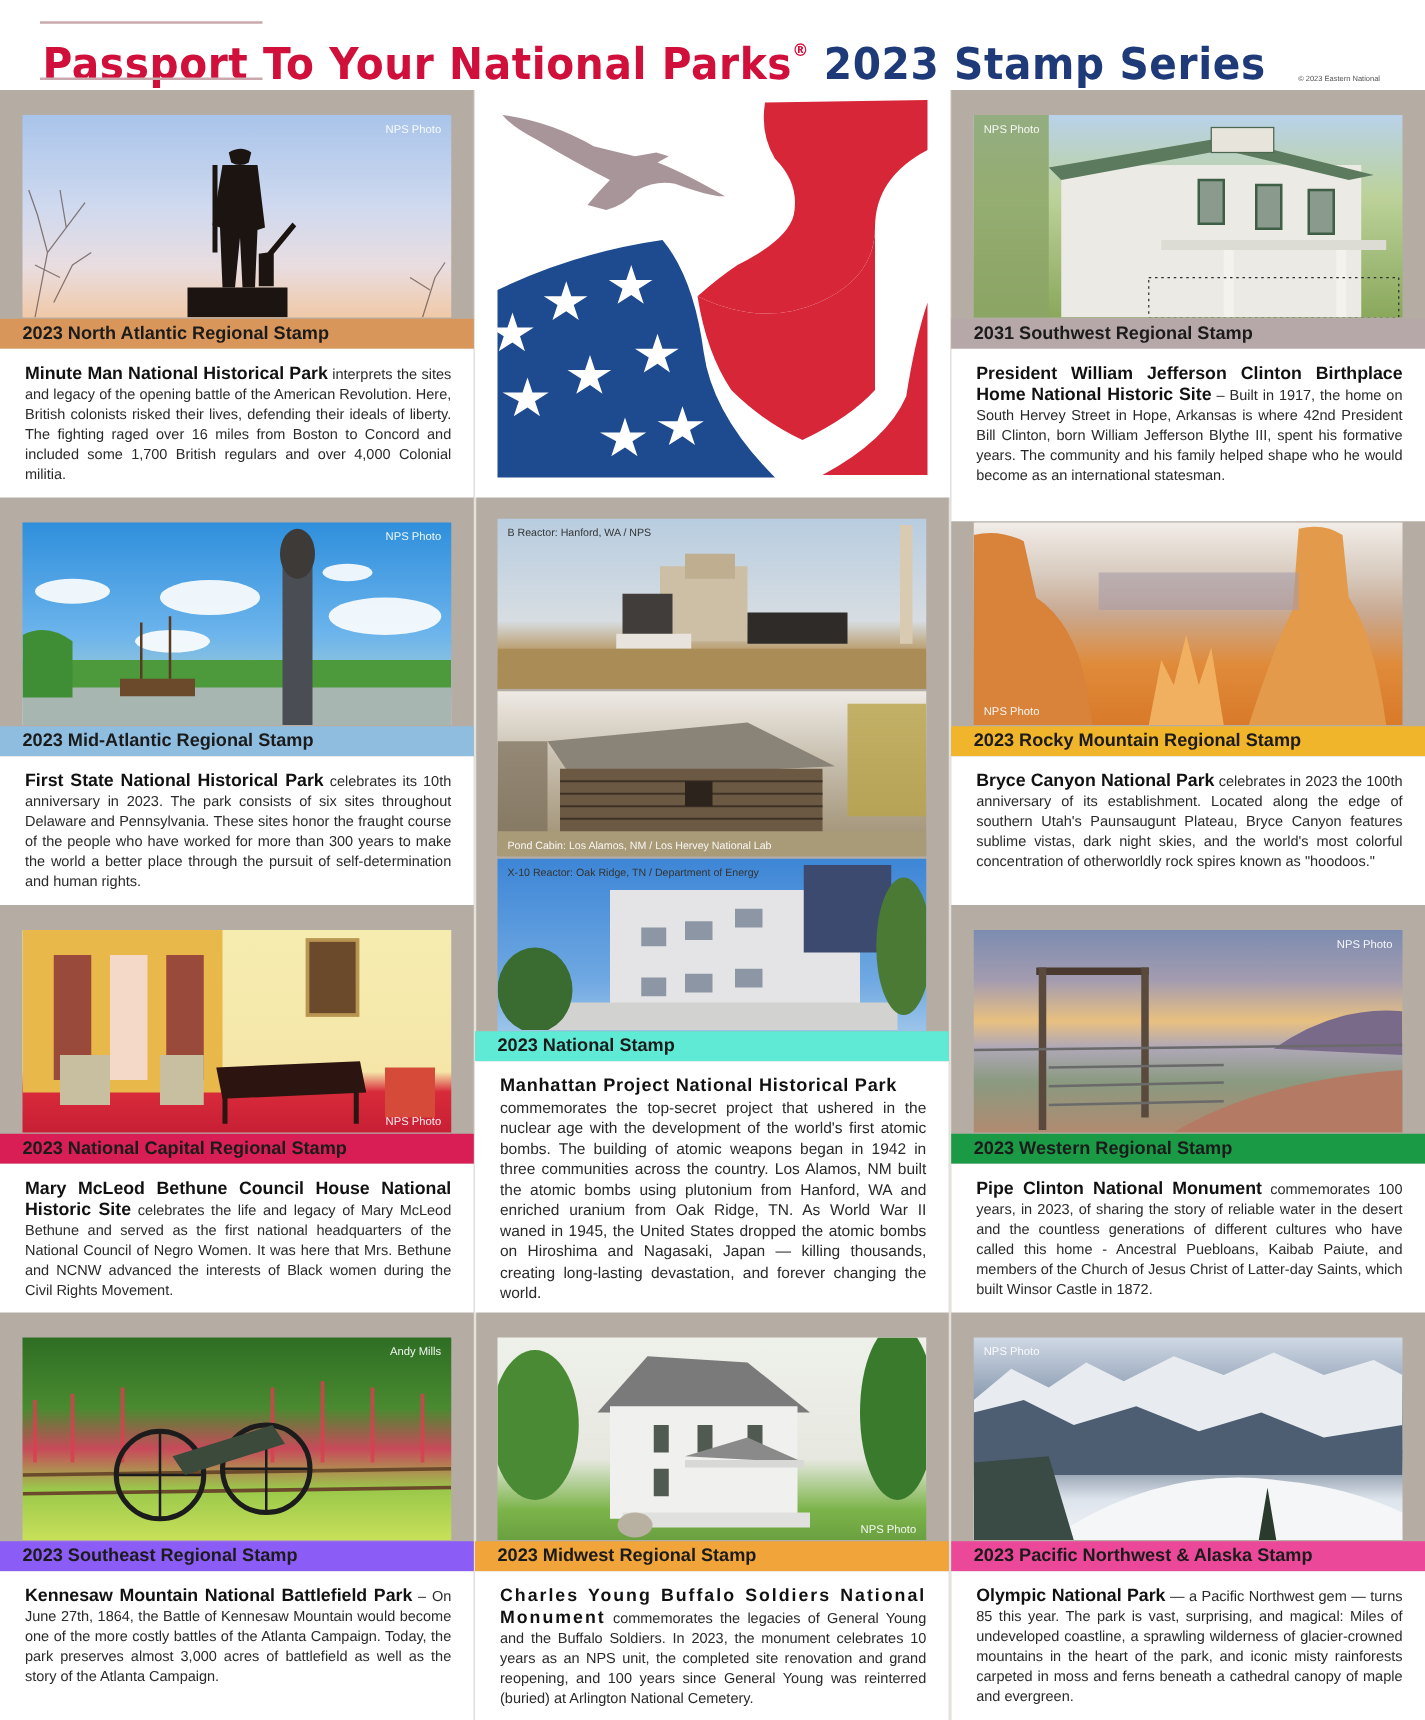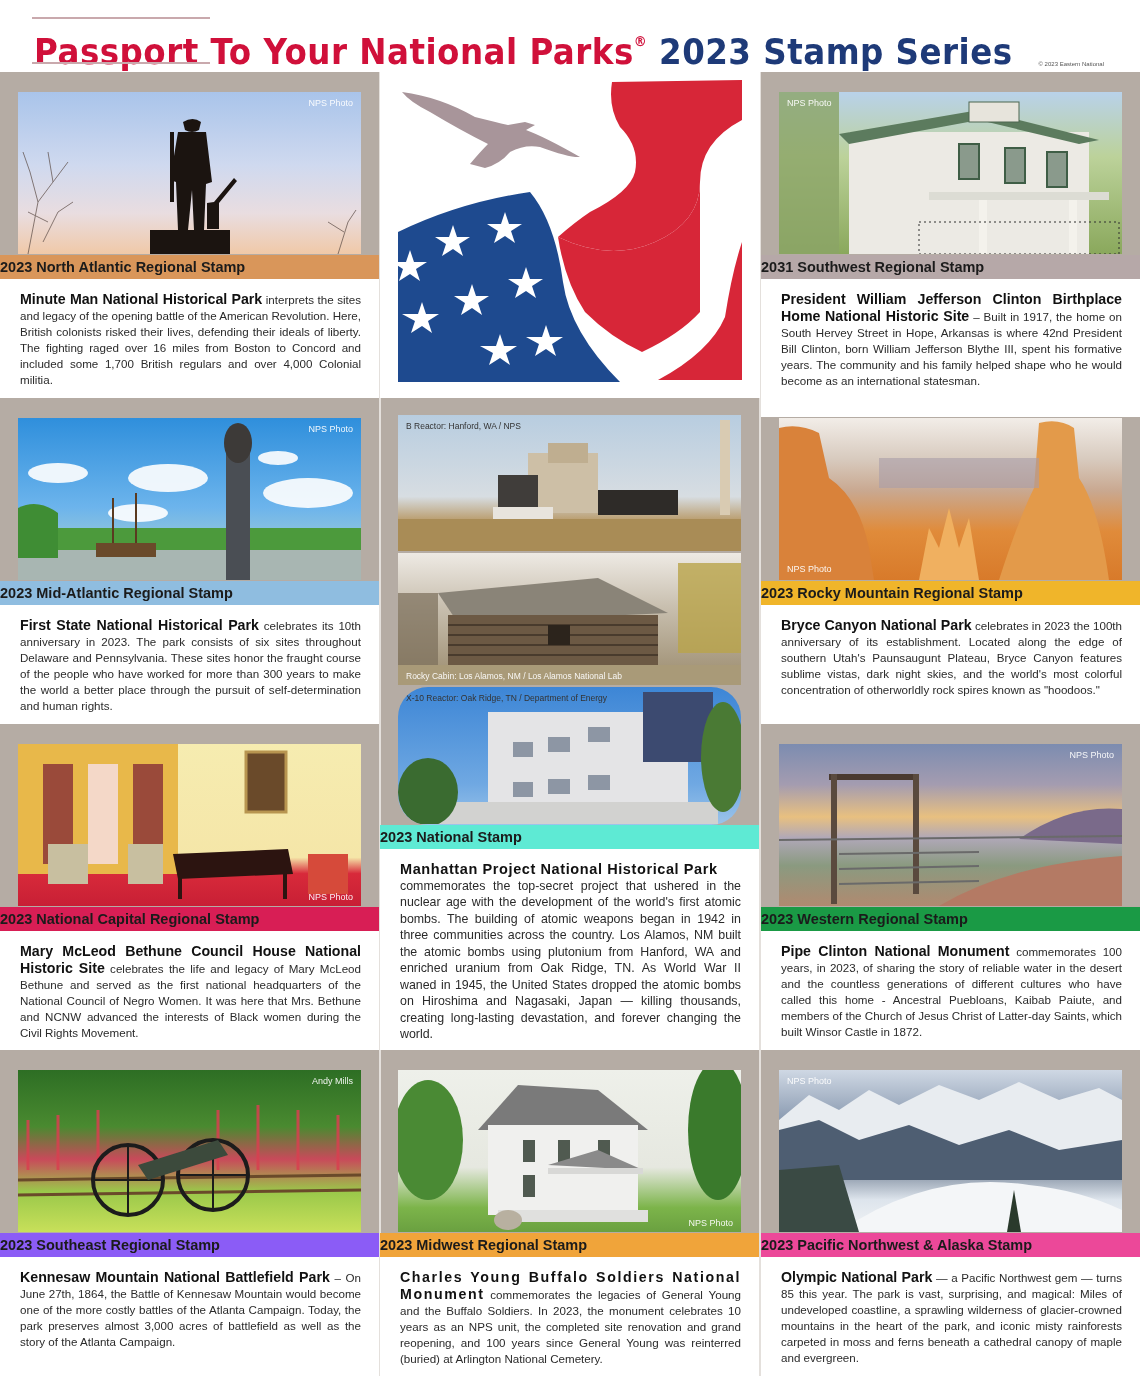--- a/index.html
+++ b/index.html
@@ -18,21 +18,21 @@
   .copyright { position: absolute; right: 36px; top: 61px; font-size: 6px; color: #555; }
 
   
   .grid { position: absolute; left: 0; top: 72px; width: 1140px; height: 1304px; background: #b5aca4; }
   .vline { position: absolute; top: 72px; width: 2px; height: 1304px; background: #e4e0dc; }
 
   .cell { position: absolute; width: 379px; }
   .photo { position: absolute; left: 18px; top: 20px; width: 343px; overflow: hidden; }
   .credit { position: absolute; font-size: 9px; color: rgba(255,255,255,0.92); white-space: nowrap; }
   .credit.dark { color: #333; }
-  .band { position: absolute; left: 0; width: 379px; height: 24px; font-weight: 700; font-size: 14.5px; line-height: 24px; color: #1b1b1b; white-space: nowrap; }
+  .band { position: absolute; left: 0; width: 379px; height: 24px; padding-left: 18px; font-weight: 700; font-size: 14.5px; line-height: 24px; color: #1b1b1b; white-space: nowrap; }
   .desc { position: absolute; left: 0; width: 379px; background: #ffffff; padding: 12px 18px 0 20px; font-size: 11.6px; line-height: 16px; color: #2a2a2a; text-align: justify; }
   .desc b { font-size: 14.2px; color: #111; font-weight: 700; }
 
   
   .logo-cell { position: absolute; left: 380px; top: 72px; width: 380px; height: 326px; background: #fff; }
 </style>
 </head>
 <body>
 
 <div class="header">
@@ -162,23 +162,23 @@
       <rect x="50" y="62" width="210" height="55" fill="#6c5944"></rect>
       <g stroke="#3e3226" stroke-width="1.5">
         <line x1="50" y1="72" x2="260" y2="72"></line>
           <line x1="50" y1="82" x2="260" y2="82"></line>
         <line x1="50" y1="92" x2="260" y2="92"></line>
           <line x1="50" y1="102" x2="260" y2="102"></line>
       </g>
       <rect x="150" y="72" width="22" height="20" fill="#2c241c"></rect>
       <rect x="0" y="112" width="343" height="20" fill="#a99a78"></rect>
     </svg>
-    <span class="credit" style="left:8px; bottom:4px; font-size:8.5px;">Rocky Cabin: Los Alamos, NM / Los Alamos National Lab</span>
-  </div>
-  <div class="photo" style="top:289px; height:138px; background: linear-gradient(180deg,#3d86d6 0%,#6fa8e2 70%,#9cc4ea 100%); border-radius: 30px;">
+    <span class="credit" style="left:8px; bottom:4px; font-size:8.5px;">Pond Cabin: Los Alamos, NM / Los Hervey National Lab</span>
+  </div>
+  <div class="photo" style="top:289px; height:138px; background: linear-gradient(180deg,#3d86d6 0%,#6fa8e2 70%,#9cc4ea 100%);">
     <svg width="343" height="137" viewBox="0 0 343 137">
       <rect x="90" y="25" width="200" height="112" fill="#e4e4e6"></rect>
       <rect x="245" y="5" width="70" height="70" fill="#3c4a70"></rect>
       <g fill="#8d96a4">
         <rect x="115" y="55" width="20" height="15"></rect>
           <rect x="150" y="50" width="22" height="15"></rect>
         <rect x="190" y="40" width="22" height="15"></rect>
           <rect x="115" y="95" width="20" height="15"></rect>
         <rect x="150" y="92" width="22" height="15"></rect>
           <rect x="190" y="88" width="22" height="15"></rect>

